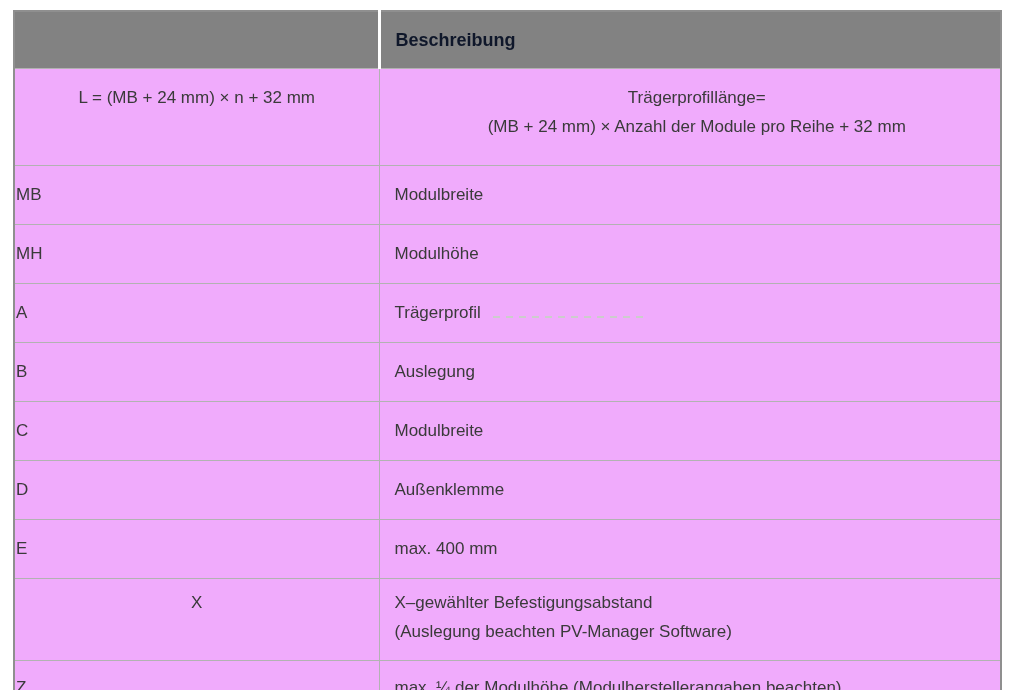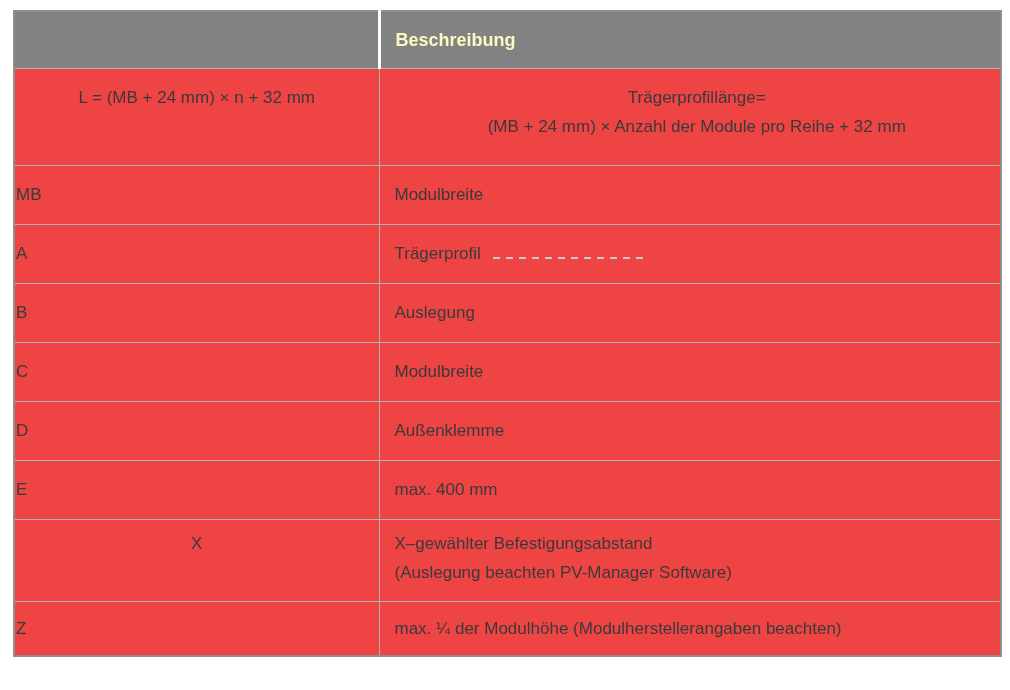--- a/index.html
+++ b/index.html
@@ -20,35 +20,35 @@
     font-family: "Liberation Sans", sans-serif;
     font-size: 17px;
     color: #3a3a3a;
     border: 2px solid #8f8f8f;
   }
   col.c-key  { width: 365px; }
   col.c-desc { width: 622px; }
 
   thead th {
     background: #828282;
-    color: #fef9c3;
+    color: #0f172a;
     font-weight: bold;
     font-size: 18px;
     text-align: left;
     height: 56px;
     padding: 0;
   }
   thead th.h-desc {
     border-left: 3px solid #ffffff;
     padding-left: 15px;
   }
 
   tbody td {
     border-top: 1px solid #b2b2b2;
-    background: #ef4444;
+    background: #f0abfc;
   }
   td.key {
     vertical-align: middle;
   }
   td.desc {
     padding-left: 15px;
     border-left: 1px solid #b2b2b2;
     vertical-align: middle;
   }
   .row-single td { height: 56px; }
@@ -98,20 +98,26 @@
             <div>(MB + 24 mm) × Anzahl der Module pro Reihe + 32 mm</div>
           </td>
         </tr>
         <tr class="row-single">
           <td class="key">MB</td>
           <td class="desc">
             <div>Modulbreite</div>
           </td>
         </tr>
         <tr class="row-single">
+          <td class="key">MH</td>
+          <td class="desc">
+            <div>Modulhöhe</div>
+          </td>
+        </tr>
+        <tr class="row-single">
           <td class="key">A</td>
           <td class="desc">
             <div>Trägerprofil<span class="faded"></span></div>
           </td>
         </tr>
         <tr class="row-single">
           <td class="key">B</td>
           <td class="desc">
             <div>Auslegung</div>
           </td>

